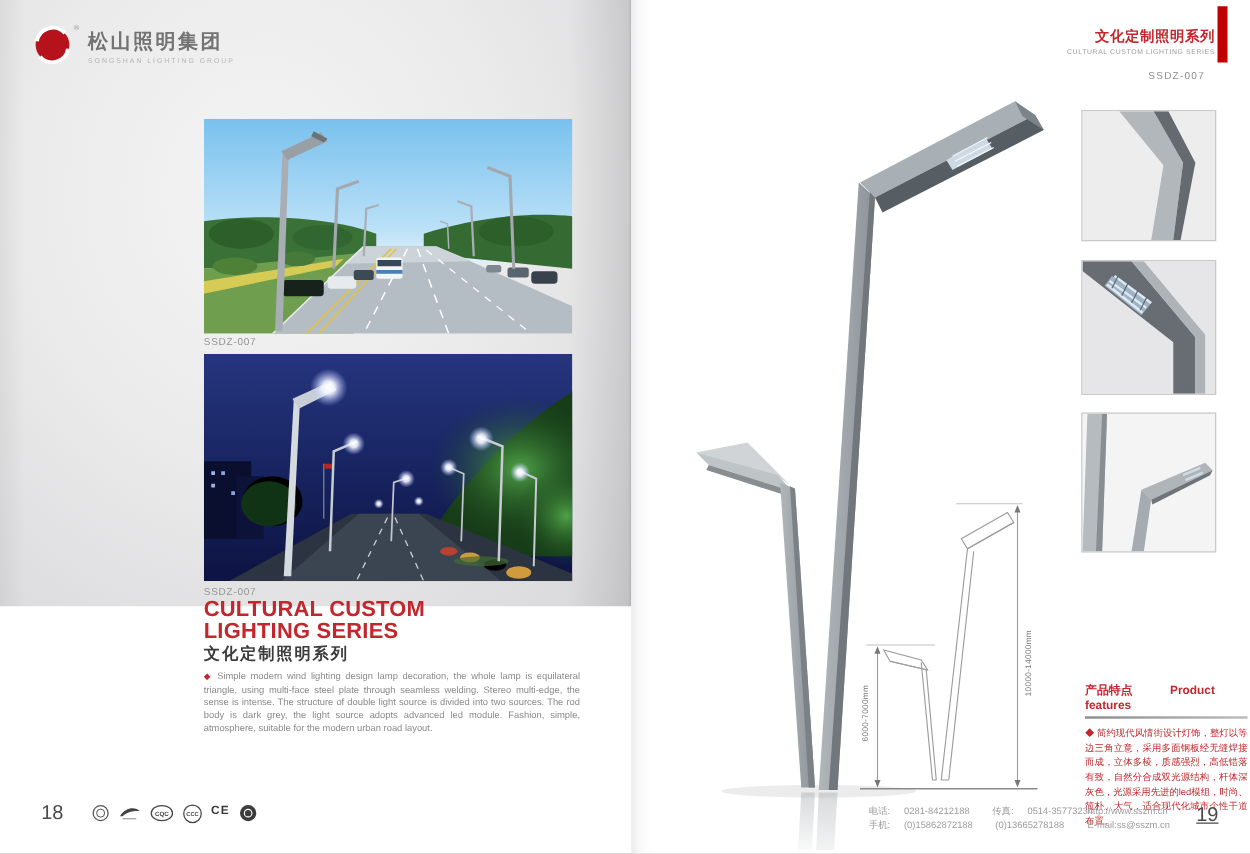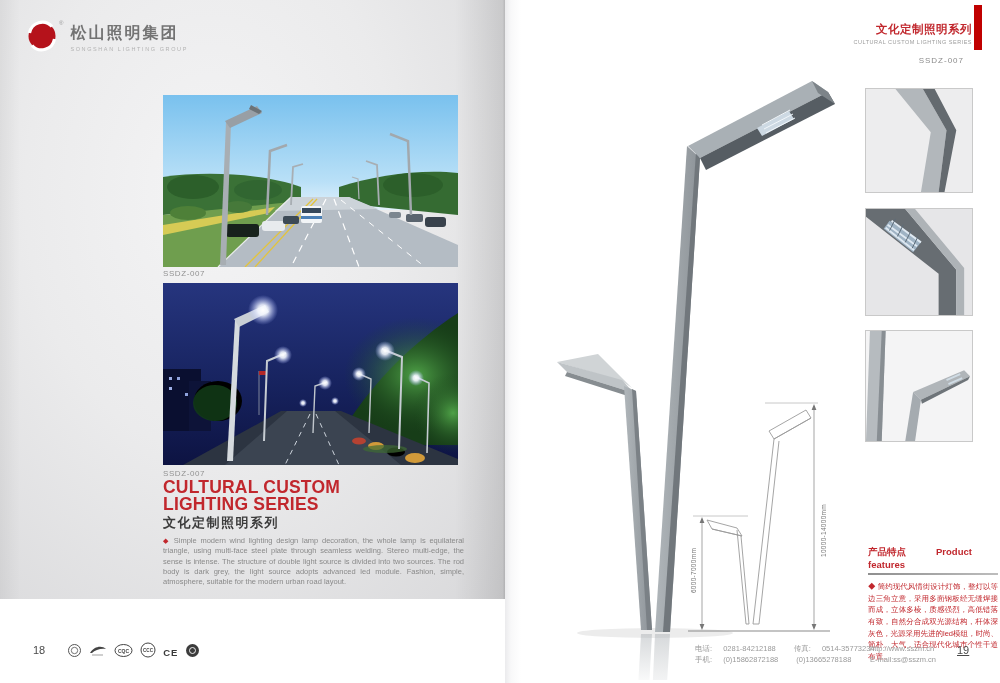--- a/index.html
+++ b/index.html
@@ -1,20 +1,20 @@
 <!DOCTYPE html>
 <html><head>
 <meta charset="utf-8">
 <style>
   * { margin:0; padding:0; box-sizing:border-box; }
   body { font-family:"Liberation Sans", sans-serif; background:#777; }
   .canvas { position:relative; width:1000px; height:683px; overflow:hidden; background:#fff; }
 
   
-  .page-left { position:absolute; left:0; top:0; width:505px; height:599px;
+  .page-left { position:absolute; left:0; top:0; width:505px; height:485px;
     background:
       linear-gradient(90deg, rgba(0,0,0,0.05) 0, rgba(0,0,0,0) 4%, rgba(0,0,0,0) 90%, rgba(0,0,0,0.10) 99.5%, rgba(0,0,0,0.18) 100%),
       radial-gradient(ellipse at 42% 32%, #f4f4f5 0%, #ebebec 45%, #d8d8da 100%);
     padding-left: 12px;
   }
   .logo { position:absolute; left:26px; top:20px; display:flex; align-items:flex-start; }
   .logo-mark { width:32px; height:32px; }
   .logo-reg { font-size:6px; color:#999; margin-left:1px; }
   .logo-text { margin-left:7px; padding-top:3px; }
   .logo-cn { font-size:16px; font-weight:bold; color:#737373; letter-spacing:2px; }
@@ -29,22 +29,22 @@
   .cap2 { top:469px; }
 
   .title-red { position:absolute; left:163px; top:479px; font-size:17.5px; line-height:17px;
     font-weight:bold; color:#c1272d; letter-spacing:.2px; }
   .title-cn { position:absolute; left:163px; top:514px; font-size:13px; font-weight:bold; color:#3c3c3c; letter-spacing:1.5px; }
   .desc { position:absolute; left:163px; top:536px; width:301px; font-size:7.5px; line-height:1.38;
     color:#8a8a8a; text-align:justify; }
   .bullet { color:#c1272d; font-size:7px; }
 
   .footer-left { position:absolute; left:33px; top:642px; display:flex; align-items:center; }
-  .pagenum { font-size:11px; color:#4a4a4a; }
-  .certs { display:flex; align-items:flex-end; gap:7px; margin-left:22px; }
+  .pagenum { font-size:16px; color:#4a4a4a; }
+  .certs { display:flex; align-items:flex-start; gap:7px; margin-left:22px; }
   .cert { display:flex; align-items:center; }
   .ce-text { font-size:9.5px; color:#3a3a3a; letter-spacing:1px; font-weight:600; }
 
   
   .page-right { position:absolute; left:505px; top:0; width:495px; height:683px;
     background:linear-gradient(90deg,#ebebed 0,#f8f8f9 6px,#ffffff 16px); }
   .hdr { position:absolute; right:28px; top:22px; text-align:right; }
   .hdr-cn { font-size:11.5px; font-weight:bold; color:#c1272d; letter-spacing:.5px; }
   .hdr-en { font-size:5.5px; color:#9c9c9c; letter-spacing:.5px; margin-top:2px; }
   .hdr-bar { position:absolute; right:18px; top:5px; width:8px; height:45px; background:#c00000; }

